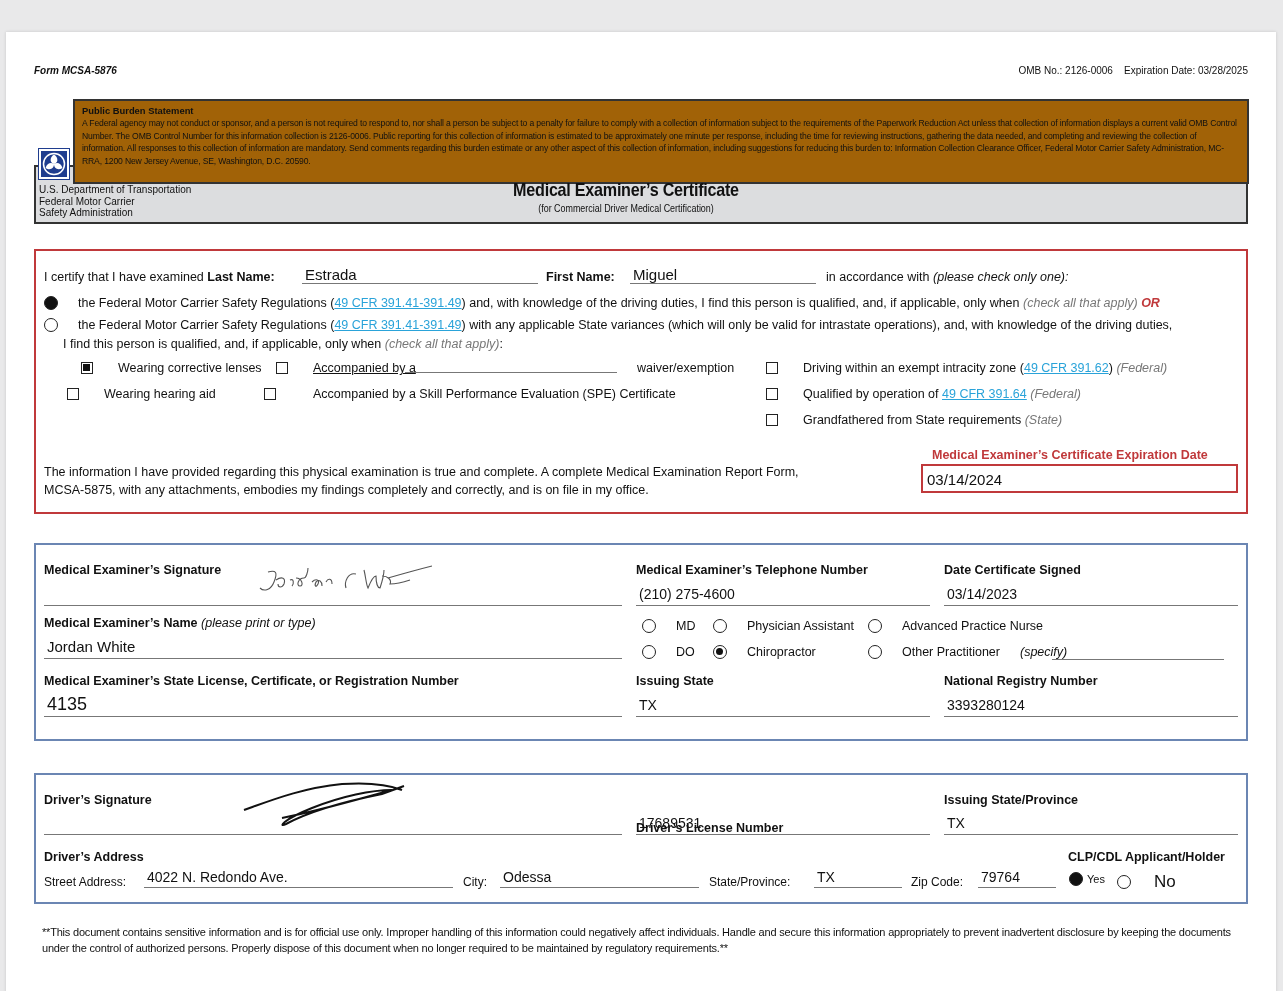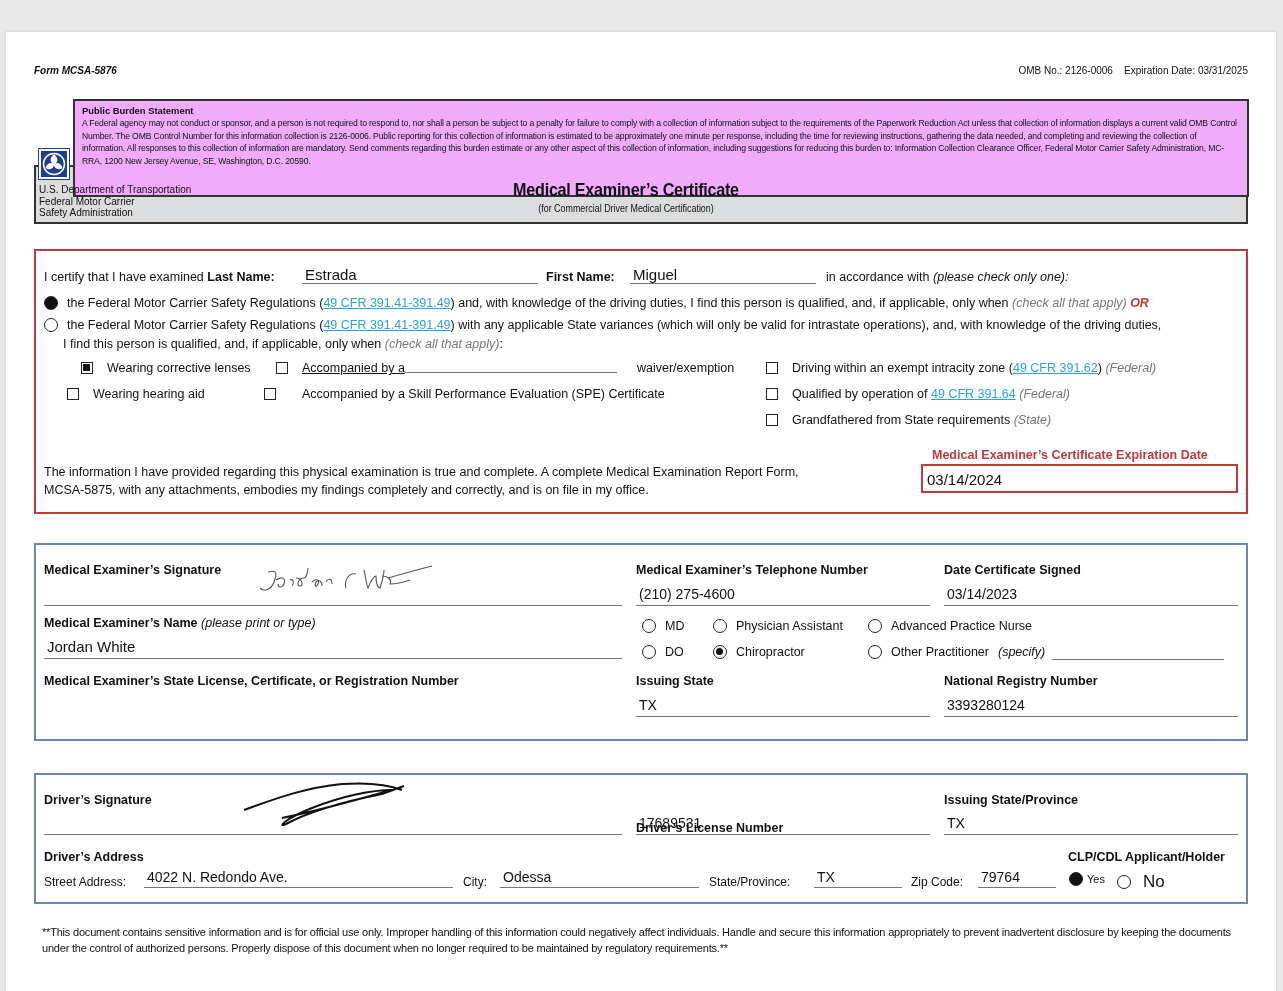--- a/index.html
+++ b/index.html
@@ -15,22 +15,22 @@
   
   .form-id { left: 28px; top: 33px; font-size: 10px; font-weight: bold; font-style: italic; }
   .omb { right: 28px; top: 33px; font-size: 10px; }
 
   
   .header-box {
     left: 28px; top: 133px; width: 1214px; height: 59px;
     background: #dcdddf; border: 2px solid #333;
   }
   .burden-box {
-    left: 67px; top: 67px; width: 1176px; height: 98px;
-    background: #f0abfc; border: 2px solid #333; padding: 4px 7px; font-size: 8.6px; line-height: 12.4px;
+    left: 67px; top: 67px; width: 1176px; height: 85px;
+    background: #a16207; border: 2px solid #333; padding: 4px 7px; font-size: 8.6px; line-height: 12.4px;
   }
   .burden-title { font-weight: bold; font-size: 9.4px; }
   .dot-logo {
     left: 33px; top: 117px; width: 30px; height: 30px; background: #1f3d8e;
     border: 2px solid #fff; outline: 1px solid #1f3d8e; display:flex; align-items:center; justify-content:center;
   }
   .agency { left: 33px; top: 152px; font-size: 10px; line-height: 11.5px; }
   .cert-title { left: 420px; top: 147px; width: 400px; text-align: center; }
   .cert-title .t1 { font-size: 19px; font-weight: bold; letter-spacing: -0.3px; transform: scaleX(0.85); display:block; }
   .cert-title .t2 { font-size: 10.5px; transform: scaleX(0.85); display:block; margin-top: 1px; }
@@ -46,34 +46,34 @@
   .link { color: #2aa3d9; text-decoration: underline; }
   .red-or { color: #c0393b; font-weight: bold; font-style: italic; }
   .field-line { border-bottom: 1.5px solid #777; height: 18px; }
   .fill { font-size: 15px; color: #111; white-space: nowrap; padding-left: 3px; }
 
   .chk { width: 12px; height: 12px; border: 1.3px solid #222; background: #fff; display:inline-block; position:relative; }
   .chk.on::after { content:""; position:absolute; left:1px; top:1px; width:7px; height:7px; background:#111; }
   .rad { width: 14px; height: 14px; border: 1.5px solid #222; border-radius: 50%; display:inline-block; position:relative; background:#fff; }
   .rad.on::after { content:""; position:absolute; left:2px; top:2px; width:7px; height:7px; background:#111; border-radius:50%; }
   .rad.full { background:#111; }
-  .row { display:flex; align-items:center; gap: 12px; }
+  .row { display:flex; align-items:center; gap: 23px; }
 
   .exp-label { color: #c0393b; font-weight: bold; font-size: 12.5px; }
   .exp-box { border: 2px solid #c0393b; width: 317px; height: 29px; font-size: 15px; padding: 5px 4px; }
   .footer-note { left: 36px; top: 893px; width: 1200px; font-size: 11px; line-height: 15.5px; transform-origin: left top; }
   .rev { left: 1181px; top: 943px; font-size: 10px; margin-top: 43px; }
 </style>
 </head>
 <body>
 
 <div class="page">
 
   <div class="abs form-id">Form MCSA-5876</div>
-  <div class="abs omb" style="white-space:pre;">OMB No.: 2126-0006    Expiration Date: 03/31/2025</div>
+  <div class="abs omb" style="white-space:pre;">OMB No.: 2126-0006    Expiration Date: 03/28/2025</div>
 
   <div class="abs header-box"></div>
   <div class="abs dot-logo">
     <svg width="24" height="24" viewBox="0 0 24 24">
       <circle cx="12" cy="12" r="10.5" fill="none" stroke="#fff" stroke-width="1.5"></circle>
       <path d="M12 2.5 C 17 6, 16 11, 12 12 C 8 11, 7 6, 12 2.5Z" fill="#fff"></path>
       <path d="M20.5 16 C 15.5 19, 12 16, 12 12 C 15 10, 19 11, 20.5 16Z" fill="#fff"></path>
       <path d="M3.5 16 C 5 11, 9 10, 12 12 C 12 16, 8.5 19, 3.5 16Z" fill="#fff"></path>
     </svg>
   </div>
@@ -198,20 +198,21 @@
       <span style="margin-left:-3px;">Chiropractor</span>
   </div>
   <div class="abs row txt" style="left:862px; top:613px;">
     <span class="rad"></span>
       <span style="margin-left:-3px;">Other Practitioner</span>
       <span style="font-style:italic; margin-left:-3px;text-align:right;">(specify)</span>
   </div>
   <div class="abs" style="left:1046px; top:614px; width:172px; height:14px; border-bottom:1.2px solid #777;"></div>
 
   <div class="abs lbl" style="left:38px; top:642px;">Medical Examiner’s State License, Certificate, or Registration Number</div>
+  <div class="abs field-line fill" style="left:38px; top:662px; width:578px; height:23px; font-size:18px;">4135</div>
   <div class="abs lbl" style="left:630px; top:642px;">Issuing State</div>
   <div class="abs field-line fill" style="left:630px; top:665px; width:294px; height:20px; font-size:14px;">TX</div>
   <div class="abs lbl" style="left:938px; top:642px;">National Registry Number</div>
   <div class="abs field-line fill" style="left:938px; top:665px; width:294px; height:20px; font-size:14px;">3393280124</div>
 
   <div class="abs sec-blue2"></div>
 
   <div class="abs lbl" style="left:38px; top:761px;">Driver’s Signature</div>
   <div class="abs" style="left:236px; top:748px;">
     <svg width="170" height="50" viewBox="0 0 170 50">

